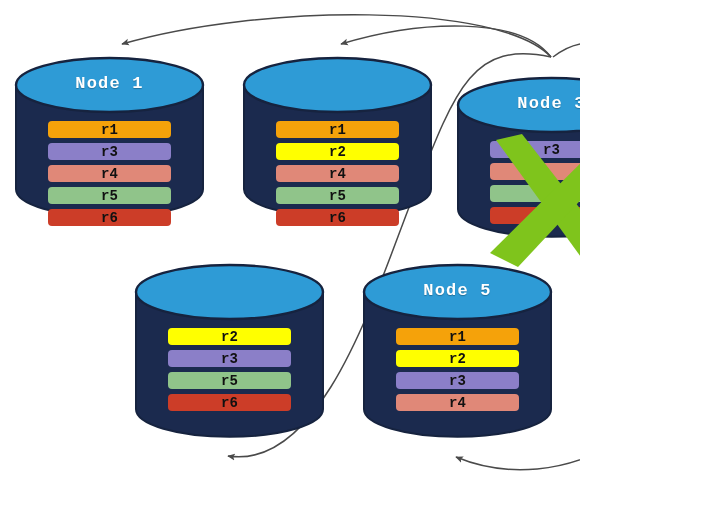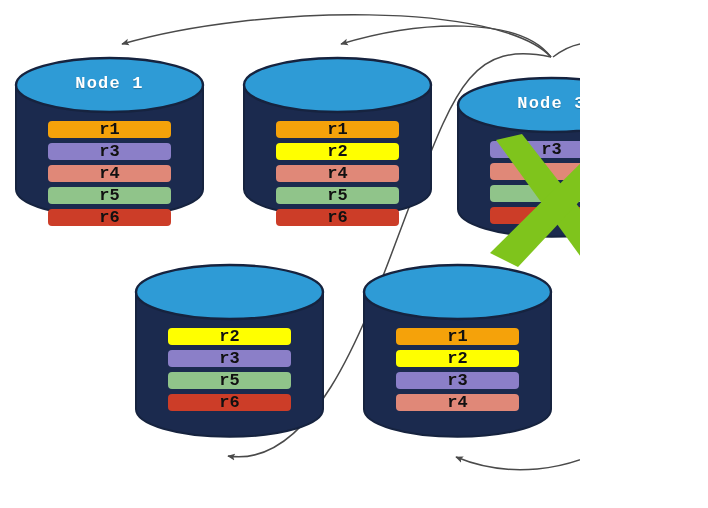--- a/index.html
+++ b/index.html
@@ -53,21 +53,21 @@
     position: relative;
     height: 17px;
     margin: 0 auto 5px auto;
     border-radius: 4px;
     box-sizing: border-box;
     display: flex;
     align-items: center;
     justify-content: center;
   }
   .row-label {
-    font-size: 17px;
+    font-size: 14px;
     font-weight: bold;
     color: #111111;
     line-height: 1;
   }
   .x-mark {
     position: absolute;
     pointer-events: none;
   }
 </style>
 </head>
@@ -180,20 +180,21 @@
           <div class="row" style="background: rgb(204, 61, 40); width: 123px;">
             <span class="row-label">r6</span>
           </div>
         </div>
       </div>
       <div class="node" style="left: 362px; top: 265px; width: 191px; height: 188px;">
         <svg class="node-svg" width="191" height="194" viewBox="0 0 191 194">
           <path d="M 2,27 L 2,144.26 A 93.5,27.54 0 0 0 189,144.26 L 189,27 Z" fill="#1b2a4e" stroke="#16233f" stroke-width="2"></path>
           <ellipse cx="95.5" cy="27" rx="93.5" ry="27" fill="#2e9bd6" stroke="#16233f" stroke-width="2.4"></ellipse>
         </svg>
+        <div class="node-label" style="top: 16px;">Node  5</div>
         <div class="rows" style="top: 63px;">
           <div class="row" style="background: rgb(245, 162, 10); width: 123px;">
             <span class="row-label">r1</span>
           </div>
           <div class="row" style="background: rgb(255, 255, 0); width: 123px;">
             <span class="row-label">r2</span>
           </div>
           <div class="row" style="background: rgb(139, 127, 200); width: 123px;">
             <span class="row-label">r3</span>
           </div>

